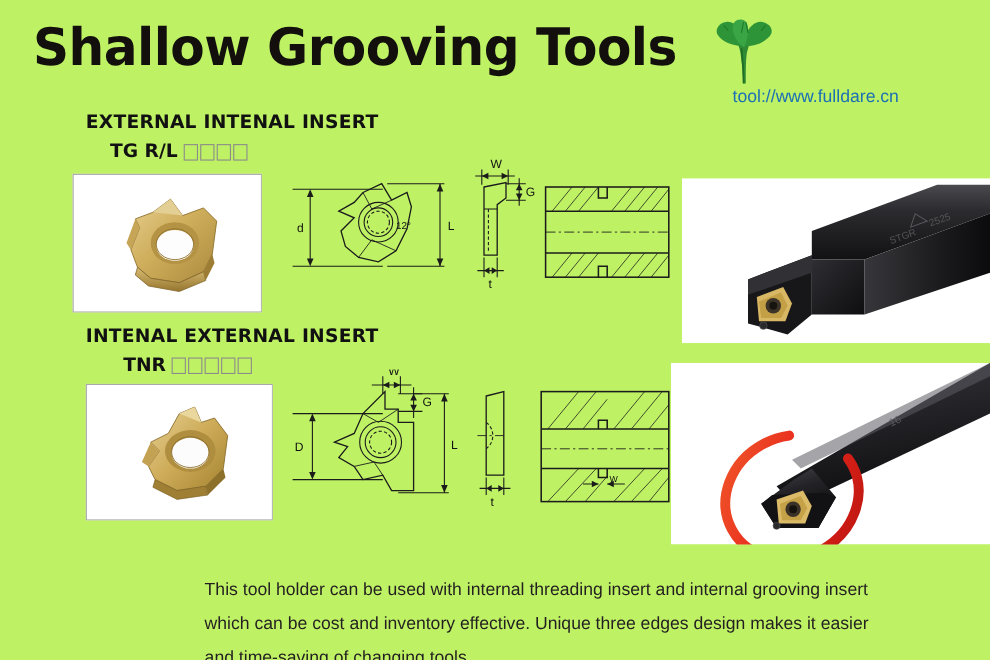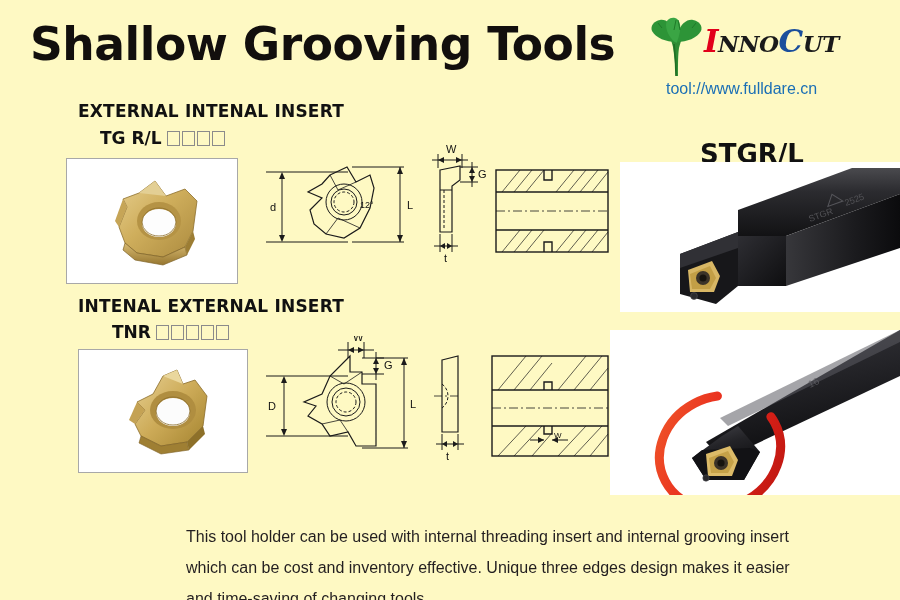--- a/index.html
+++ b/index.html
@@ -4,21 +4,21 @@
 <style>
   html, body {
     margin: 0;
     padding: 0;
     background: #ffffff;
   }
   #page {
     position: relative;
     width: 900px;
     height: 600px;
-    background: #fef9c3;
+    background: #bef264;
     overflow: hidden;
     font-family: "Liberation Sans", sans-serif;
   }
 
   
   #main-title {
     position: absolute;
     left: 30px;
     top: 16px;
     font-family: "DejaVu Sans", sans-serif;
@@ -185,23 +185,20 @@
 
   <div id="logo-block">
     <svg id="leaf-icon" viewBox="0 0 58 62">
       <path d="M28 60 C27 46 26 38 25 31 C24 27 23 24 22 22 L34 22 C33 25 32 28 31 32 C30 39 30 47 30 60 Z" fill="#2e8b33"></path>
       <path d="M28 26 C18 26 8 22 4 15 C2 10 6 5 12 4 C18 3 24 8 27 16 C27.5 19 28 23 28 26 Z" fill="#2d9437"></path>
       <path d="M29 26 C39 26 49 22 53 15 C55 10 51 5 45 4 C39 3 33 8 30 16 C29.5 19 29 23 29 26 Z" fill="#2d9437"></path>
       <path d="M28.5 27 C23 24 18 16 18 9 C18 4 22 1 27 2 C31 3 33 8 32 15 C31 20 30 24 28.5 27 Z" fill="#3aa544"></path>
       <path d="M26 14 L28 4 M32 14 L30 4 M14 12 L10 7 M44 12 L48 7" stroke="#1f7a28" stroke-width="1" fill="none"></path>
       <path d="M28 60 C28 48 27 36 26 28" stroke="#1f6e24" stroke-width="1.6" fill="none"></path>
     </svg>
-    <div id="brand-name">
-      <span class="c-red">I</span><span class="c-dark small">NNO</span><span class="c-blue">C</span><span class="c-dark small">UT</span>
-    </div>
     <div id="site-url">tool://www.fulldare.cn</div>
   </div>
 
   <div class="section-heading" id="heading-external">EXTERNAL INTENAL INSERT</div>
   <div class="part-code" id="code-external">
     <span class="code-text">TG R/L</span>
     <span class="code-box"></span>
     <span class="code-box"></span>
     <span class="code-box"></span>
     <span class="code-box"></span>
@@ -412,21 +409,20 @@
     <g font-family="Liberation Sans, sans-serif" font-size="11" fill="#111">
       <text x="16" y="74">D</text>
       <text x="101" y="5">W</text>
       <text x="132" y="33">G</text>
       <text x="158" y="72">L</text>
       <text x="194" y="124">t</text>
       <text x="302" y="102" font-size="8">W</text>
     </g>
   </svg>
 
-  <div id="holder-top-label">STGR/L</div>
   <svg id="photo-holder-top" viewBox="0 0 280 150">
     <defs>
       <linearGradient id="shankTop" x1="0" y1="0" x2="0" y2="1">
         <stop offset="0%" stop-color="#4a4a4e"></stop>
         <stop offset="35%" stop-color="#2b2b2f"></stop>
         <stop offset="100%" stop-color="#121214"></stop>
       </linearGradient>
       <linearGradient id="shankSide" x1="0" y1="0" x2="1" y2="0">
         <stop offset="0%" stop-color="#37373b"></stop>
         <stop offset="60%" stop-color="#1b1b1e"></stop>

